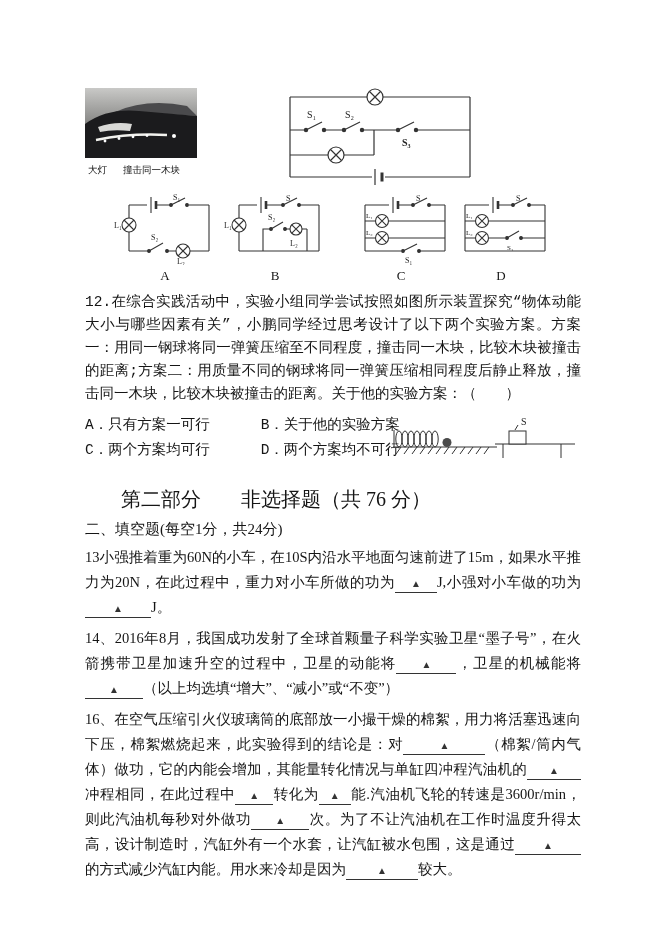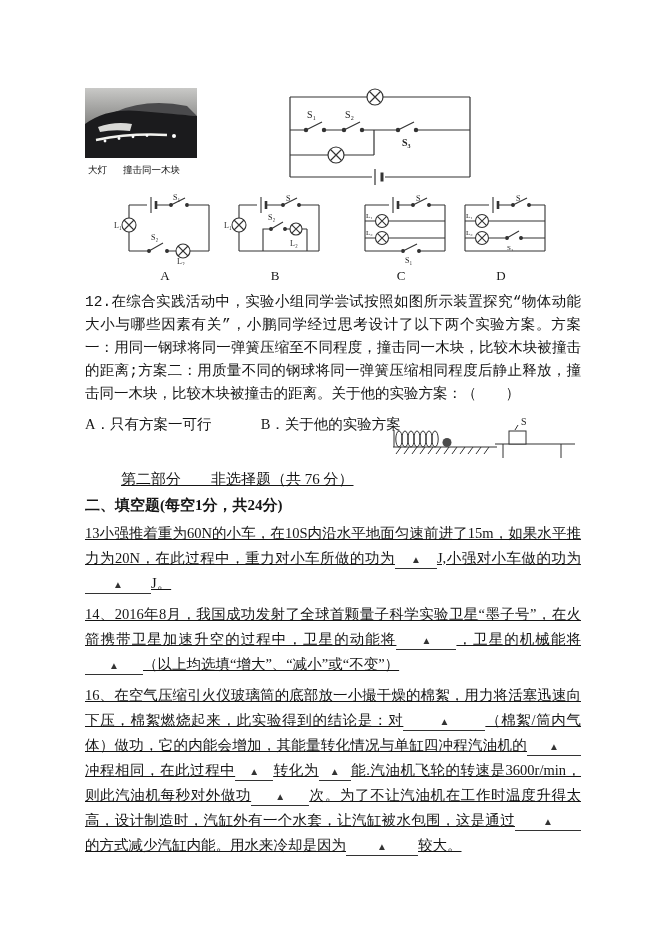--- a/index.html
+++ b/index.html
@@ -19,28 +19,28 @@
   .main-circuit { position: absolute; left: 193px; top: 0; }
   .opt-fig { position: absolute; top: 108px; text-align: center; }
   .fig-a { left: 28px; } .fig-b { left: 138px; } .fig-c { left: 264px; } .fig-d { left: 364px; }
   .fig-label { font-size: 13px; line-height: 14px; margin-top: 0; }
   svg text { font-family: "Liberation Serif", "DejaVu Serif", serif; fill: #222; }
 
   
   .q12-text { font-size: 14.5px; line-height: 23px; text-align: justify; margin: 8px 0 0 0; font-family: Liberation Mono, monospace; }
   .q12-options { position: relative; margin-top: 6px; min-height: 50px; }
   .opt-row { font-size: 14.5px; line-height: 24px; }
-  .opt-cell { display: inline-block; width: 172px; }
+  .opt-cell { display: inline-block; width: 172px; font-family: Liberation Mono, monospace; }
   .spring-fig { position: absolute; left: 306px; top: 2px; }
 
   
-  .section-title { font-size: 15px; margin-top: 8px; padding-left: 36px; text-decoration: underline; }
-  .fill-header { font-size: 15px; font-weight: 700; margin-top: 7px; }
-
-  .question { font-size: 14.5px; line-height: 25px; text-align: justify; margin: 6px 0 0 0; text-decoration: underline; }
+  .section-title { font-size: 20px; margin-top: 24px; padding-left: 36px; }
+  .fill-header { font-size: 15px; font-weight: 400; margin-top: 7px; }
+
+  .question { font-size: 14.5px; line-height: 25px; text-align: justify; margin: 6px 0 0 0; }
   .blank {
     display: inline-block; border-bottom: 1px solid #333; text-align: center;
     font-size: 10px; line-height: 16px; color: #333; vertical-align: baseline;
   }
 </style>
 </head>
 <body>
 
 <div class="page">
 
@@ -213,20 +213,24 @@
     </div>
   </div>
 
   <p class="q12-text">12.在综合实践活动中，实验小组同学尝试按照如图所示装置探究“物体动能大小与哪些因素有关”，小鹏同学经过思考设计了以下两个实验方案。方案一：用同一钢球将同一弹簧压缩至不同程度，撞击同一木块，比较木块被撞击的距离;方案二：用质量不同的钢球将同一弹簧压缩相同程度后静止释放，撞击同一木块，比较木块被撞击的距离。关于他的实验方案：（　　）</p>
 
   <div class="q12-options">
     <div class="opt-row">
       <span class="opt-cell">A．只有方案一可行</span>
       <span class="opt-cell">B．关于他的实验方案</span>
     </div>
+    <div class="opt-row">
+      <span class="opt-cell">C．两个方案均可行</span>
+      <span class="opt-cell">D．两个方案均不可行</span>
+    </div>
 
     <svg class="spring-fig" width="188" height="46" viewBox="0 0 188 46">
       <g stroke="#333" stroke-width="1" fill="none">
         <path d="M2,33 H106"></path>
         <path d="M10,33 l-5,7 M18,33 l-5,7 M26,33 l-5,7 M34,33 l-5,7 M42,33 l-5,7 M50,33 l-5,7 M58,33 l-5,7 M66,33 l-5,7 M74,33 l-5,7 M82,33 l-5,7 M90,33 l-5,7 M98,33 l-5,7"></path>
         <path d="M3,16 V33"></path>
         <ellipse cx="8" cy="25" rx="3.2" ry="8"></ellipse>
         <ellipse cx="14" cy="25" rx="3.2" ry="8"></ellipse>
         <ellipse cx="20" cy="25" rx="3.2" ry="8"></ellipse>
         <ellipse cx="26" cy="25" rx="3.2" ry="8"></ellipse>

